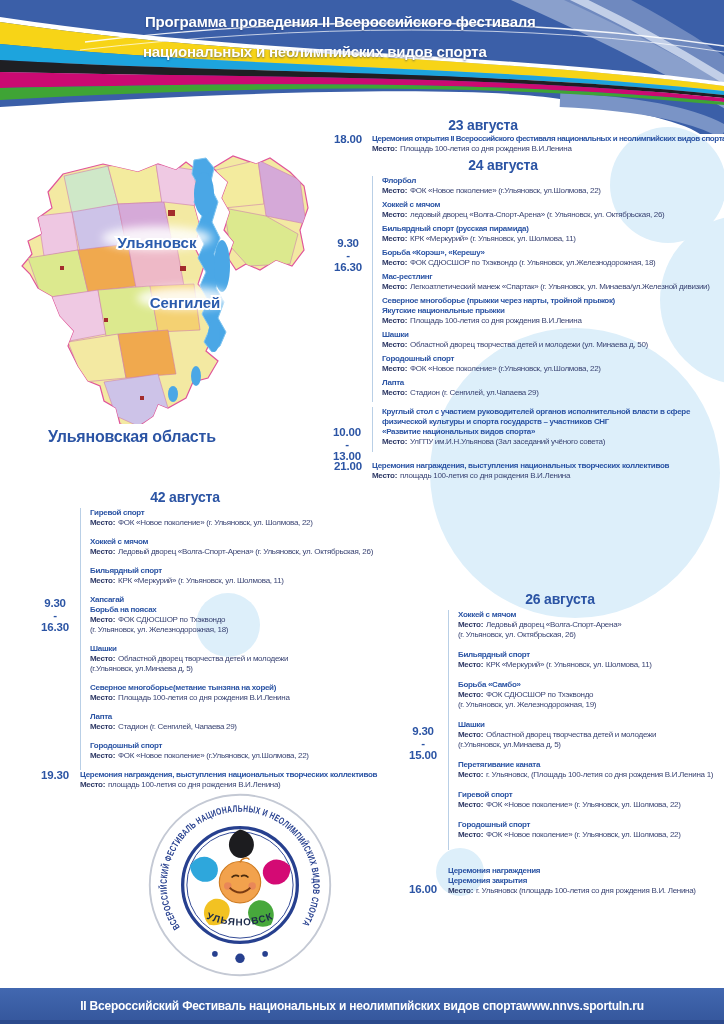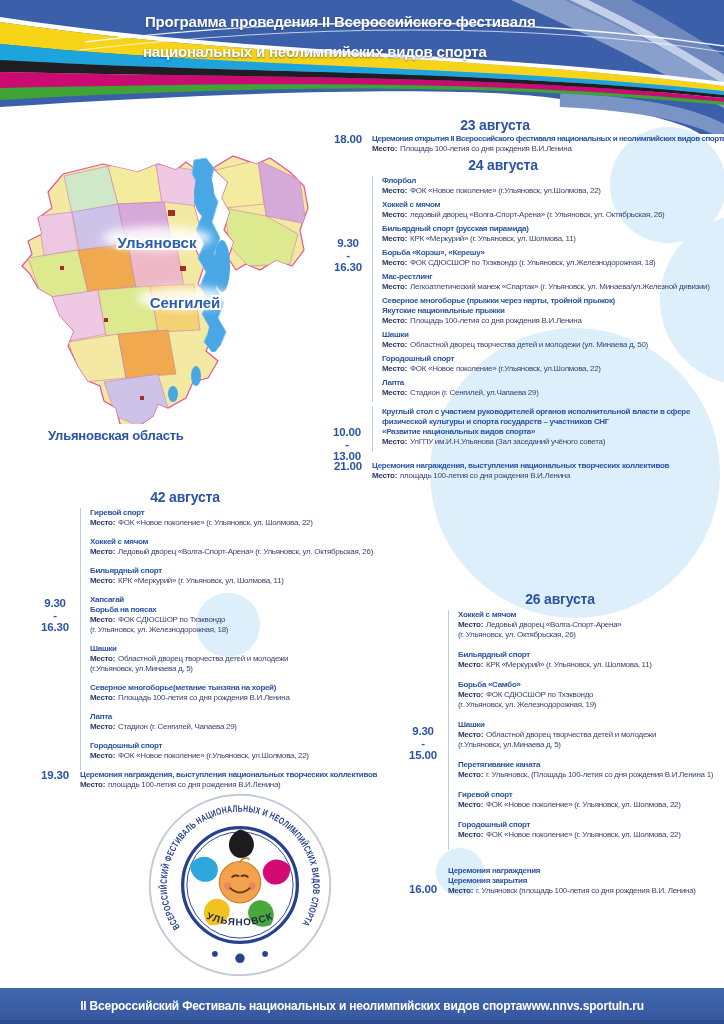--- a/index.html
+++ b/index.html
@@ -18,21 +18,21 @@
   .evts{position:absolute;z-index:3;border-left:1px solid #b9cfe6;padding-left:9px;}
   .block{position:absolute;z-index:3;}
   .nm{font-weight:bold;color:#2b54a4;font-size:8px;line-height:10px;letter-spacing:-0.3px;white-space:pre-line;}
   .pl{color:#3b4574;font-size:8px;line-height:10px;letter-spacing:-0.3px;white-space:pre-line;}
   .pl b{color:#2f3a66;margin-right:3px;}
   .evt{margin-bottom:5px;}
   .g24 .evt{margin-bottom:4px;}
   .g25 .evt{margin-bottom:9px;}
   .g26 .evt{margin-bottom:10px;}
   .one .nm{white-space:nowrap;letter-spacing:-0.45px;}
-  .mapcap{position:absolute;left:48px;top:428px;z-index:3;font-weight:bold;font-size:13px;
+  .mapcap{position:absolute;left:48px;top:428px;z-index:3;font-weight:bold;font-size:16px;
           color:#2b54a4;letter-spacing:-0.2px;}
   .footer{position:absolute;left:0;top:988px;width:724px;height:36px;z-index:4;
           background:linear-gradient(#4268b0,#34569b);box-shadow:inset 0 -4px 0 #2c4a8c;
           display:flex;align-items:center;justify-content:center;}
   .footer span{color:#fff;font-weight:bold;font-size:12px;letter-spacing:-0.2px;white-space:nowrap;}
 </style>
 </head>
 <body>
 
 <div class="page">
@@ -125,21 +125,21 @@
     </g>
 
     <ellipse cx="149" cy="92" rx="55" ry="12" fill="#ffffff" opacity="0.85" filter="url(#blur4)"></ellipse>
     <ellipse cx="177" cy="152" rx="48" ry="11" fill="#ffffff" opacity="0.85" filter="url(#blur4)"></ellipse>
 
     <text x="149" y="102" text-anchor="middle" font-size="15" font-weight="bold" fill="#2b5cad" stroke="#ffffff" stroke-width="4" paint-order="stroke" font-family="Liberation Sans, sans-serif">Ульяновск</text>
     <text x="177" y="162" text-anchor="middle" font-size="15" font-weight="bold" fill="#2b5cad" stroke="#ffffff" stroke-width="4" paint-order="stroke" font-family="Liberation Sans, sans-serif">Сенгилей</text>
   </svg>
   <div class="mapcap">Ульяновская область</div>
 
-  <div class="dayhead" style="left:340px;top:117px;width:310px;">23 августа</div>
+  <div class="dayhead" style="left:328px;top:117px;width:310px;">23 августа</div>
   <div class="timecol" style="left:328px;top:133px;width:40px;">18.00</div>
   <div class="block one" style="left:372px;top:134px;width:350px;">
     <div class="evt">
       <div class="nm">Церемония открытия II Всероссийского фестиваля национальных и неолимпийских видов спорта</div>
       <div class="pl"><b>Место:</b><span>Площадь 100-летия со дня рождения В.И.Ленина</span></div>
     </div>
   </div>
 
   <div class="dayhead" style="left:348px;top:157px;width:310px;">24 августа</div>
   <div class="timecol" style="left:328px;top:237px;width:40px;">

